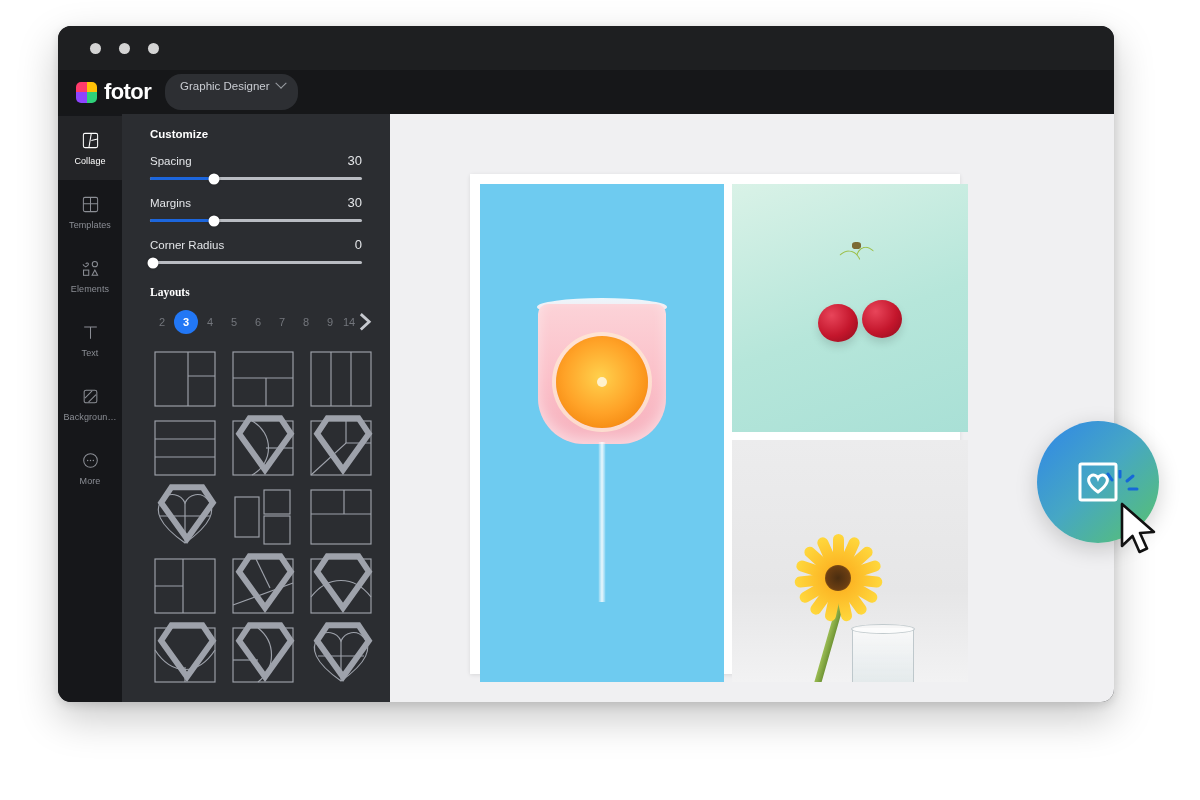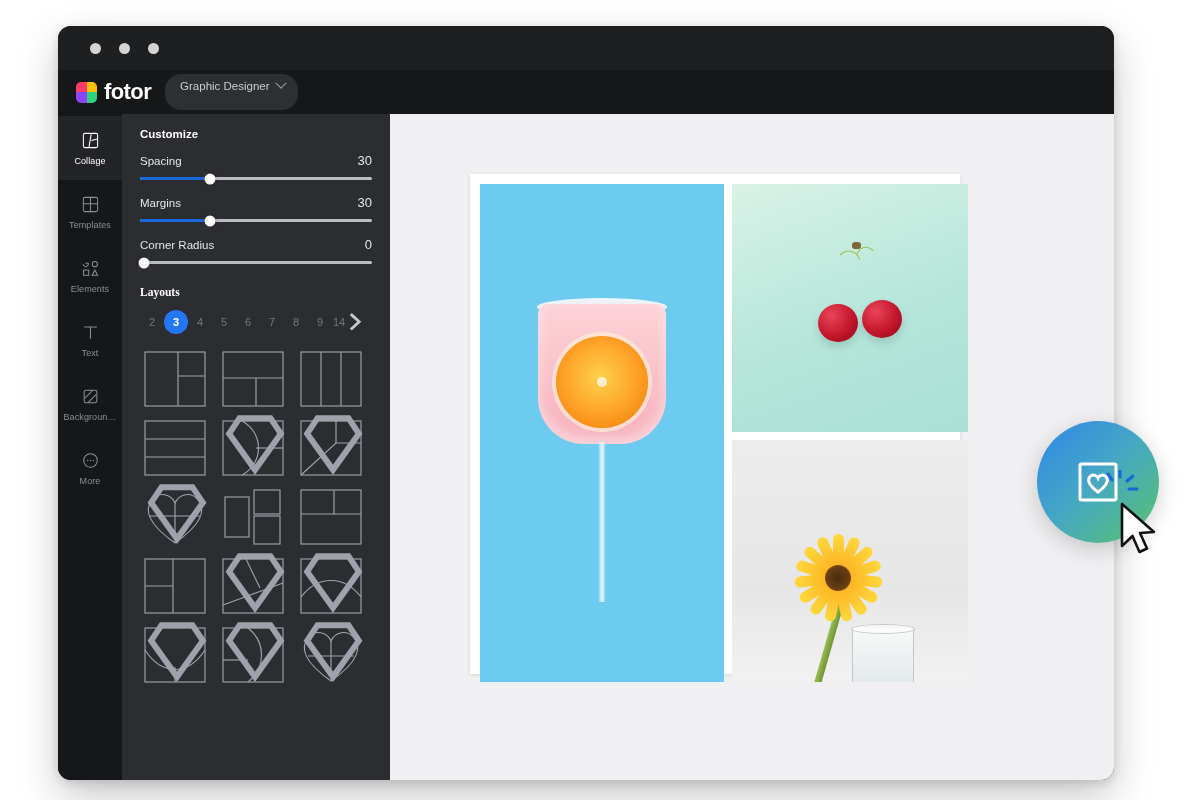--- a/index.html
+++ b/index.html
@@ -7,21 +7,21 @@
     width: 1200px; height: 800px;
     background: #ffffff;
     font-family: "Liberation Sans", sans-serif;
     overflow: hidden;
   }
   .page { position: relative; width: 1200px; height: 800px; background:#fff; }
 
   
   .window {
     position: absolute; left: 58px; top: 26px;
-    width: 1056px; height: 754px;
+    width: 1056px; height: 676px;
     background: #1b1c1e;
     border-radius: 13px;
     box-shadow: 0 16px 40px rgba(0,0,0,.22), 0 3px 10px rgba(0,0,0,.12);
     overflow: hidden;
   }
   .titlebar { height: 44px; background:#1e1f21; position:relative; }
   .dots { position:absolute; left:32px; top:17px; display:flex; gap:18px; }
   .dot { width:11px; height:11px; border-radius:50%; background:#d4d4d4; }
 
   
@@ -64,21 +64,21 @@
   .rail-item.active .rail-label { color:#ffffff; }
   .rail-ico { width:19px; height:19px; stroke:#8b8e95; fill:none; stroke-width:1.3; }
   .rail-item.active .rail-ico { stroke:#ffffff; }
   .badge-dot {
     position:absolute; width:7px; height:7px; border-radius:50%;
     background:#f23c3c; top:12px; right:16px;
   }
 
   
   .panel { width:268px; background:#2b2d31; flex:none; padding:14px 0 0 0; overflow:hidden; }
-  .panel-inner { padding:0 18px; }
+  .panel-inner { padding:0 28px; }
   .section-title { color:#fff; font-size:11.5px; font-weight:bold; margin-bottom:13px; }
   .ctl { margin-bottom:15px; }
   .ctl-row { display:flex; justify-content:space-between; align-items:center; margin-bottom:9px;text-align:center; }
   .ctl-name { color:#e3e5e8; font-size:11.5px; }
   .ctl-val { color:#e3e5e8; font-size:13px; }
   .track { position:relative; height:3px; background:#b9bcc2; border-radius:2px; }
   .fill { position:absolute; left:0; top:0; height:3px; background:#1c66dd; border-radius:2px; }
   .thumb {
     position:absolute; top:50%; width:11px; height:11px; border-radius:50%;
     background:#fff; transform:translate(-50%,-50%); box-shadow:0 0 2px rgba(0,0,0,.5);

